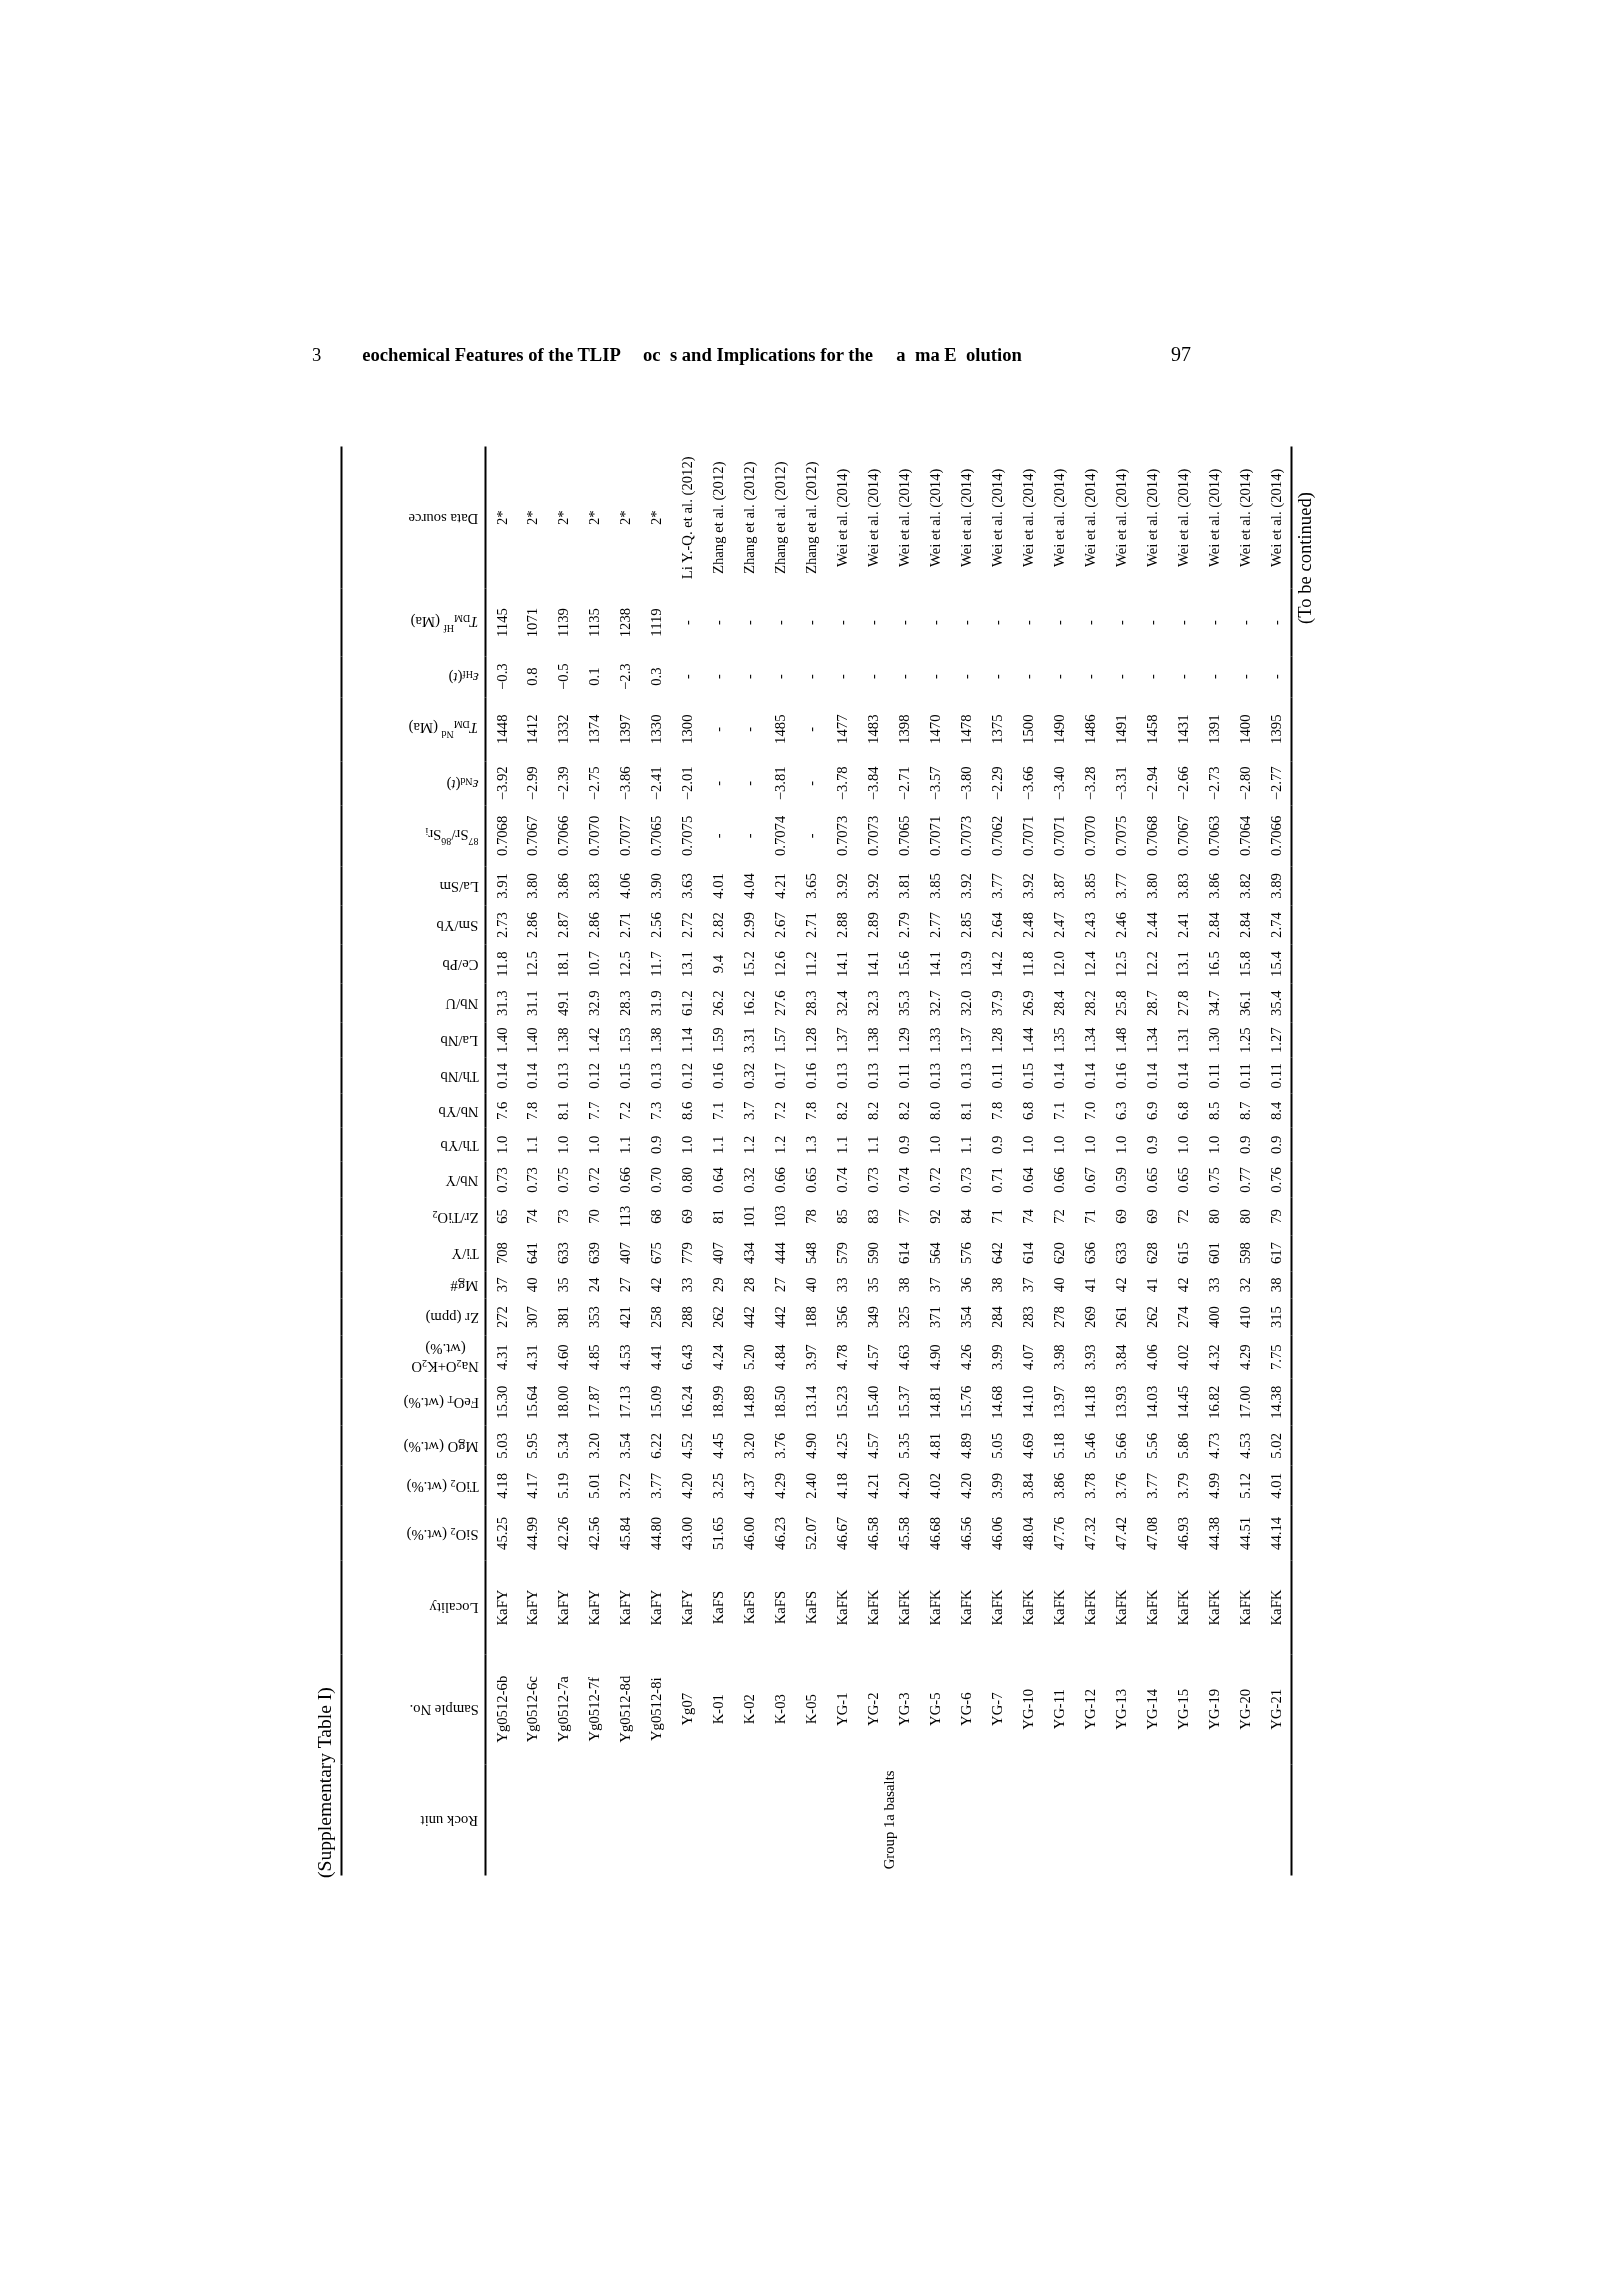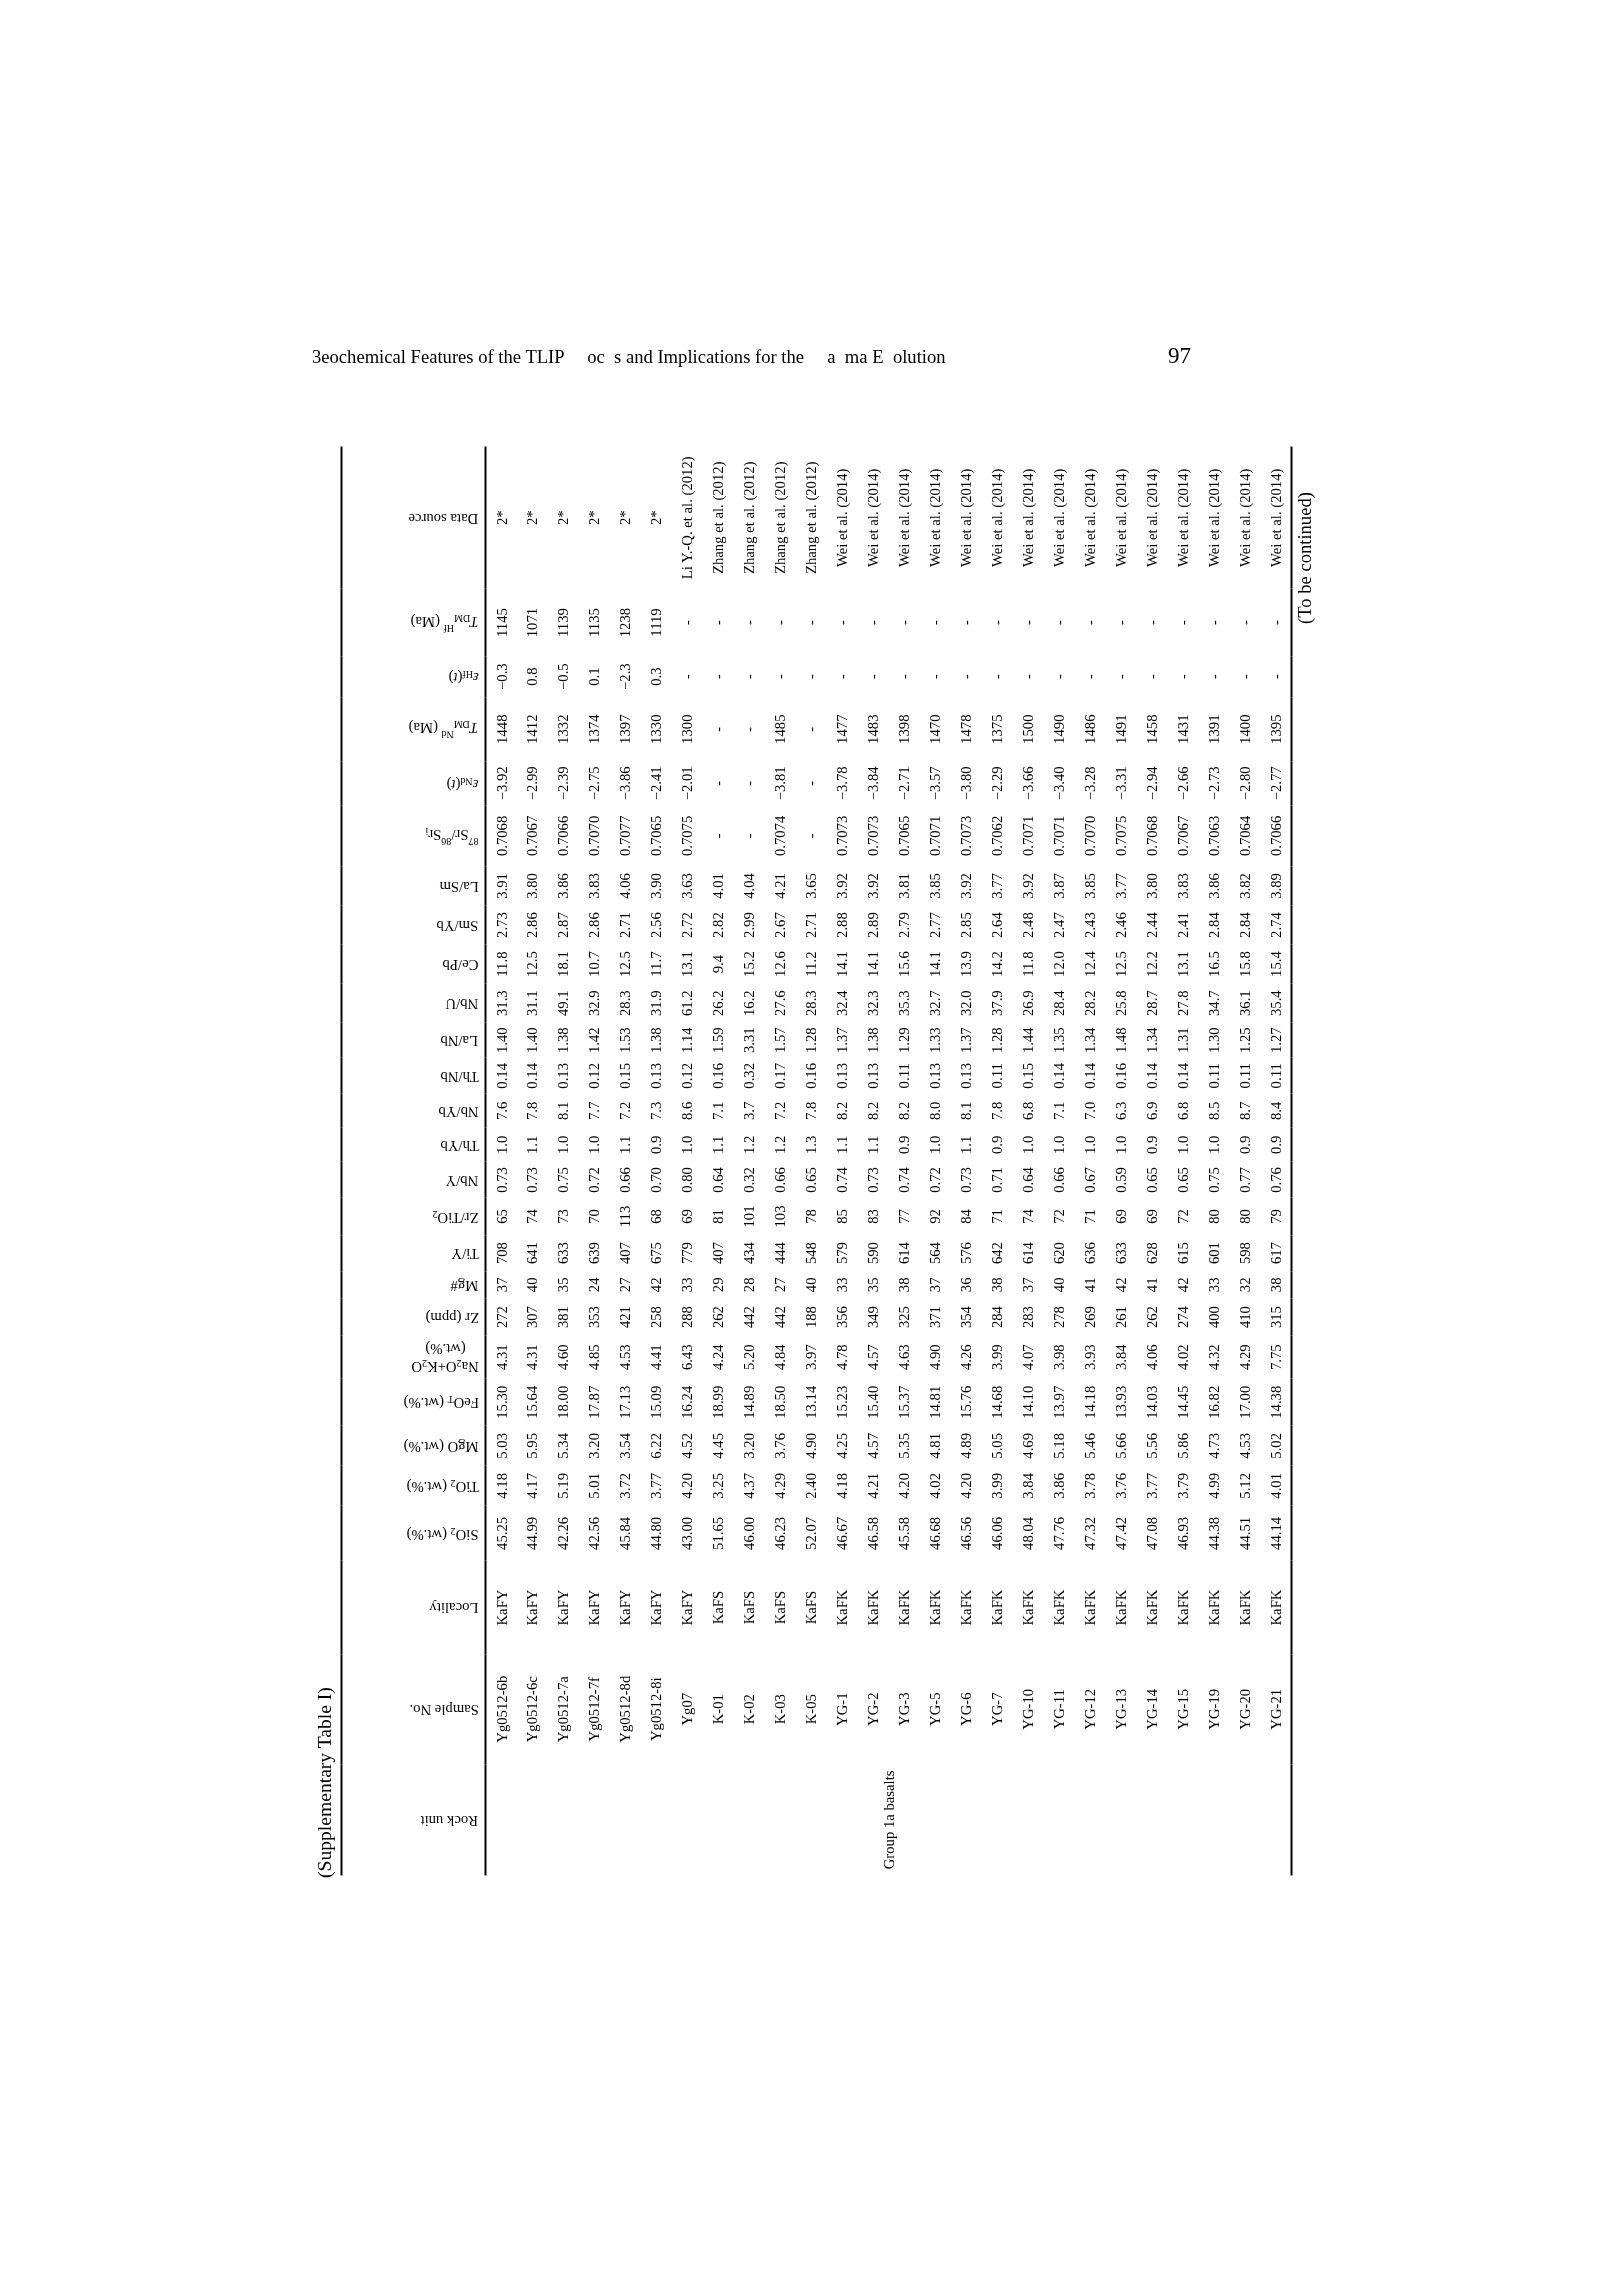--- a/index.html
+++ b/index.html
@@ -12,22 +12,22 @@
     overflow:hidden;
     margin:0 auto;
   }
   
   .running-head {
     position:absolute; left:312px; top:342px; width:879px;
     display:flex; align-items:baseline;
     font-size:18.6px; line-height:1.2;
   }
   .running-head .chapter-no { flex:0 0 auto; }
-  .running-head .head-title { flex:1 1 auto; white-space:pre; }
-  .running-head .page-no { flex:0 0 auto; font-size:23px; }
+  .running-head .head-title { flex:1 1 auto; margin-left:41px; white-space:pre;font-weight:bold; }
+  .running-head .page-no { flex:0 0 auto; font-size:20px; }
 
   
   .rot-up {
     position:absolute; white-space:nowrap;
     transform:rotate(-90deg); transform-origin:0 0;
   }
   .table-caption { left:314px; top:1878px; font-size:19.6px; }
   .continued-note { left:1294px; top:624px; font-size:18.6px; }
 
   

